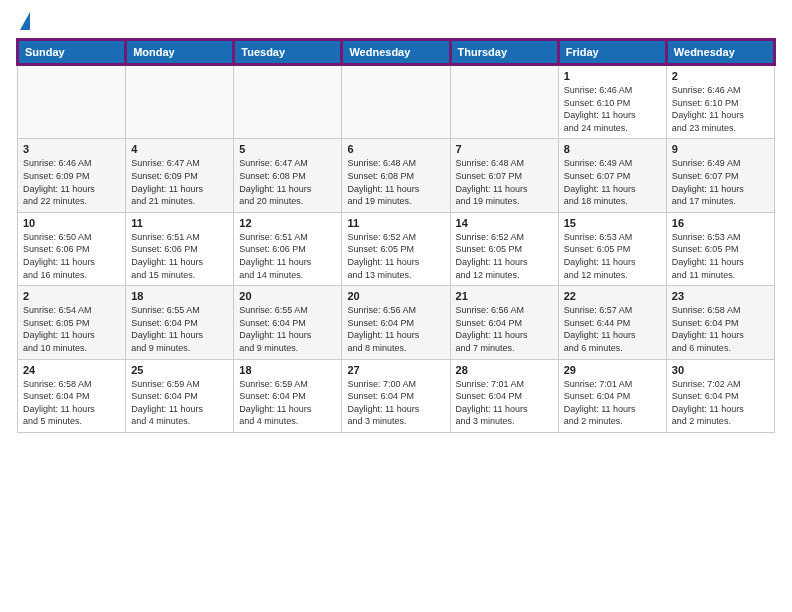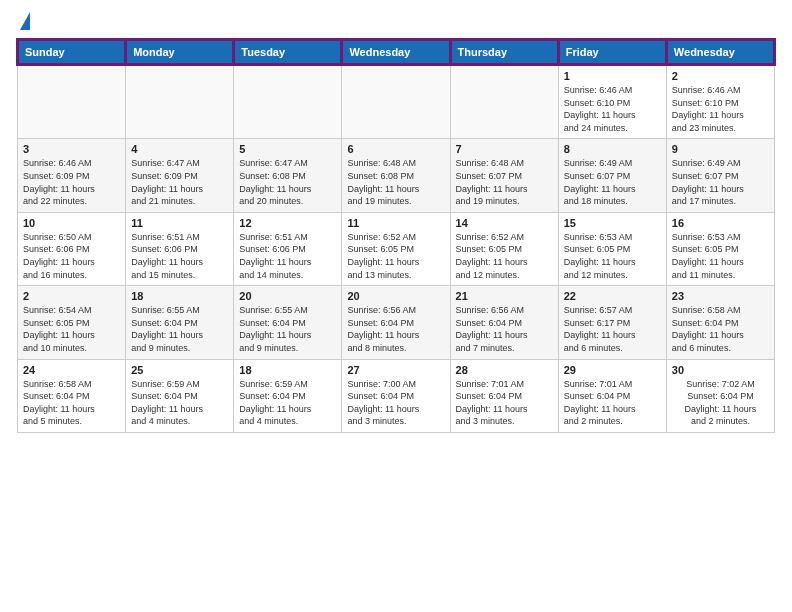--- a/index.html
+++ b/index.html
@@ -274,21 +274,21 @@
         <td>
           <div class="day-num">21</div>
           <div class="day-info" style="white-space: pre-line;">Sunrise: 6:56 AM
 Sunset: 6:04 PM
 Daylight: 11 hours
 and 7 minutes.</div>
         </td>
         <td>
           <div class="day-num">22</div>
           <div class="day-info" style="white-space: pre-line;">Sunrise: 6:57 AM
-Sunset: 6:17 PM
+Sunset: 6:44 PM
 Daylight: 11 hours
 and 6 minutes.</div>
         </td>
         <td>
           <div class="day-num">23</div>
           <div class="day-info" style="white-space: pre-line;">Sunrise: 6:58 AM
 Sunset: 6:04 PM
 Daylight: 11 hours
 and 6 minutes.</div>
         </td>
@@ -331,20 +331,20 @@
         </td>
         <td>
           <div class="day-num">29</div>
           <div class="day-info" style="white-space: pre-line;">Sunrise: 7:01 AM
 Sunset: 6:04 PM
 Daylight: 11 hours
 and 2 minutes.</div>
         </td>
         <td>
           <div class="day-num">30</div>
-          <div class="day-info" style="white-space: pre-line; text-align: center;">Sunrise: 7:02 AM
+          <div class="day-info" style="white-space: pre-line;">Sunrise: 7:02 AM
 Sunset: 6:04 PM
 Daylight: 11 hours
 and 2 minutes.</div>
         </td>
       </tr>
     </tbody>
 </table>
 
 </body></html>

